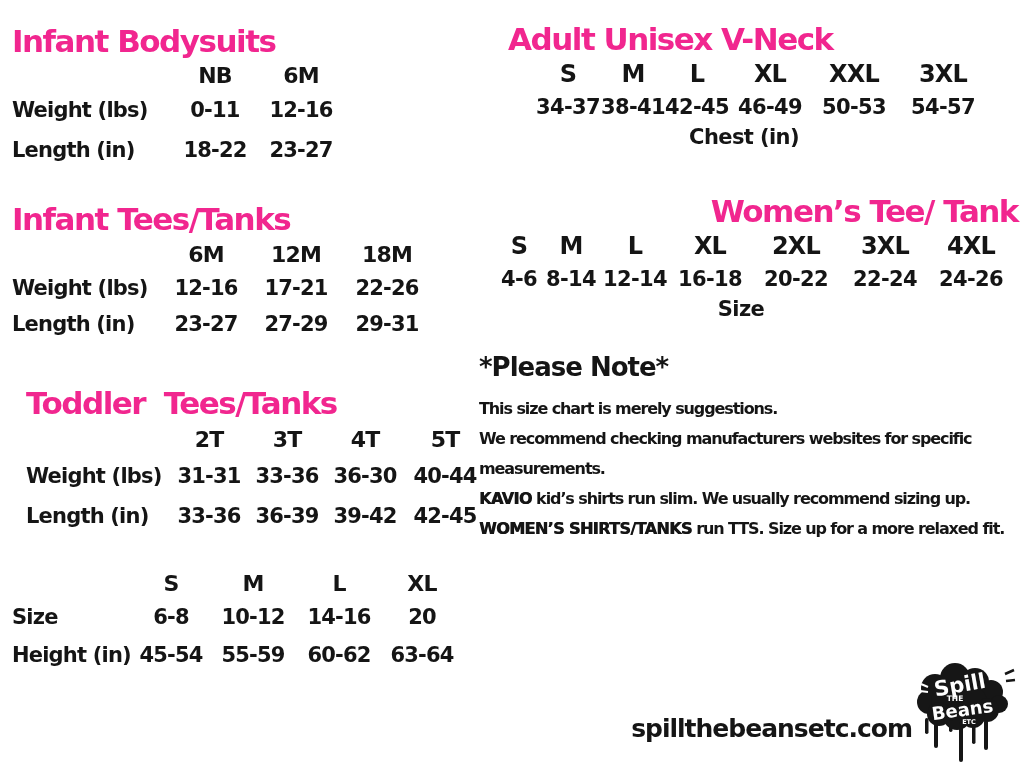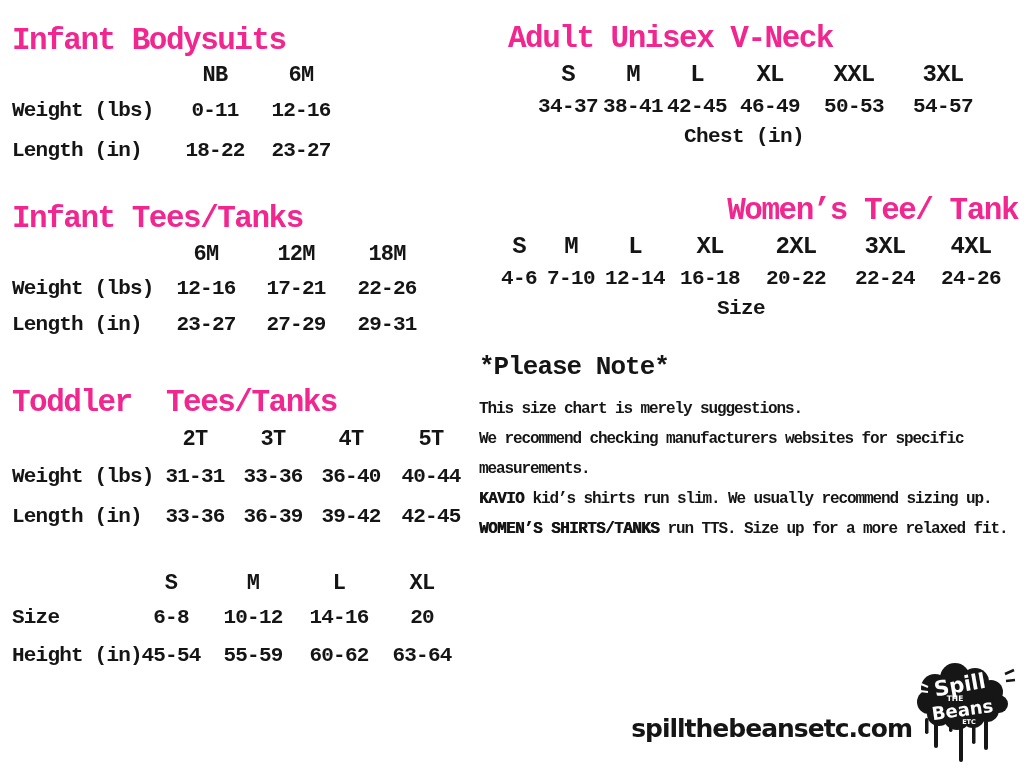--- a/index.html
+++ b/index.html
@@ -4,21 +4,21 @@
 <style>
   :root{
     --pink:#f1268f;
     --ink:#151515;
   }
   html,body{margin:0;padding:0;background:#ffffff;}
   .canvas{
     position:relative;width:1024px;height:768px;background:#ffffff;overflow:hidden;
     font-family:"DejaVu Sans", sans-serif;font-weight:700;color:var(--ink);
   }
-  .sec{position:absolute;font-family:Liberation Mono, monospace;}
+  .sec{position:absolute;}
   .title{
     color:var(--pink);font-size:31px;line-height:38px;letter-spacing:-1.5px;
     margin:0;white-space:pre-wrap;
   }
   .grid{display:grid;margin-top:0;font-size:21px;letter-spacing:-0.8px;}
   .cell{display:flex;align-items:center;white-space:nowrap;}
   .h{justify-content:center;font-size:22px;}
   .v{justify-content:center;}
   .lbl{justify-content:flex-start;}
 
@@ -80,32 +80,32 @@
       <div class="cell v">12-16</div>
       <div class="cell v">17-21</div>
       <div class="cell v">22-26</div>
       <div class="cell lbl">Length (in)</div>
       <div class="cell v">23-27</div>
       <div class="cell v">27-29</div>
       <div class="cell v">29-31</div>
     </div>
   </section>
 
-  <section class="sec" style="left:12px;top:384px;">
+  <section class="sec" style="left:26px;top:384px;">
     <h2 class="title">Toddler  Tees/Tanks</h2>
     <div class="grid grid-td">
       <div class="cell"></div>
       <div class="cell h">2T</div>
       <div class="cell h">3T</div>
       <div class="cell h">4T</div>
       <div class="cell h">5T</div>
       <div class="cell lbl">Weight (lbs)</div>
       <div class="cell v">31-31</div>
       <div class="cell v">33-36</div>
-      <div class="cell v">36-40</div>
+      <div class="cell v">36-30</div>
       <div class="cell v">40-44</div>
       <div class="cell lbl">Length (in)</div>
       <div class="cell v">33-36</div>
       <div class="cell v">36-39</div>
       <div class="cell v">39-42</div>
       <div class="cell v">42-45</div>
     </div>
   </section>
 
   <section class="sec" style="left:12px;top:568px;">
@@ -155,21 +155,21 @@
       <div class="cell">S</div>
       <div class="cell">M</div>
       <div class="cell">L</div>
       <div class="cell">XL</div>
       <div class="cell">2XL</div>
       <div class="cell">3XL</div>
       <div class="cell">4XL</div>
     </div>
     <div class="grid grid-wo vals">
       <div class="cell">4-6</div>
-      <div class="cell">7-10</div>
+      <div class="cell">8-14</div>
       <div class="cell">12-14</div>
       <div class="cell">16-18</div>
       <div class="cell">20-22</div>
       <div class="cell">22-24</div>
       <div class="cell">24-26</div>
     </div>
     <div class="axis" style="width:490px;">Size</div>
   </section>
 
   <section class="sec" style="left:479px;top:352px;width:530px;">

